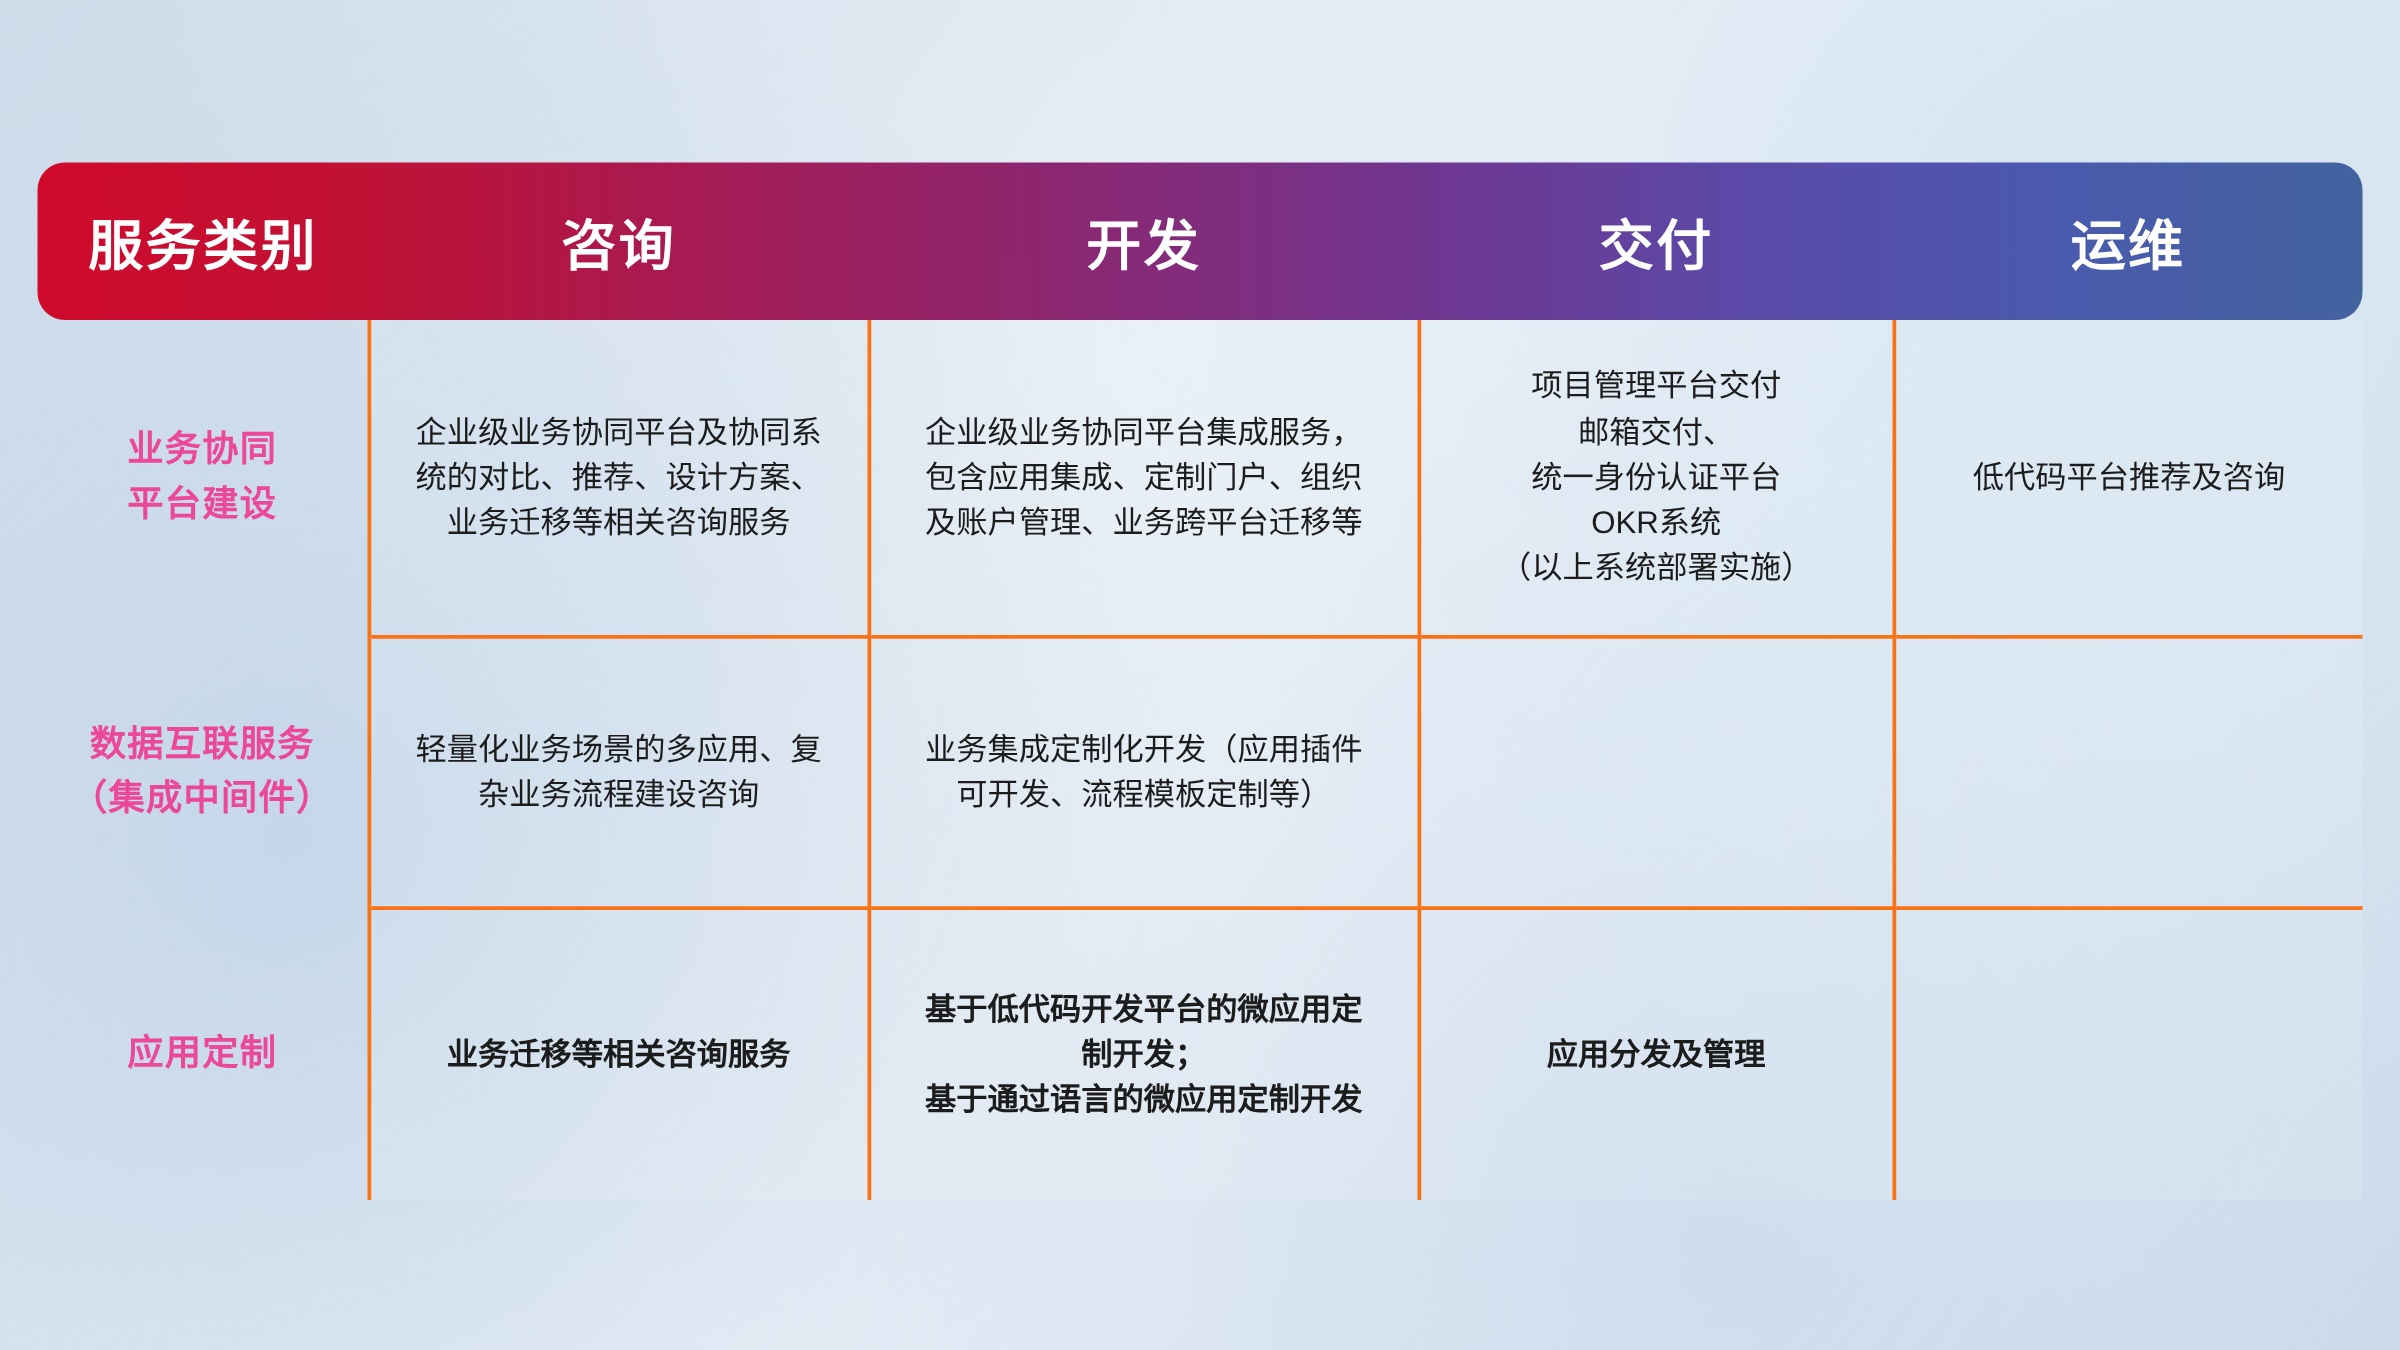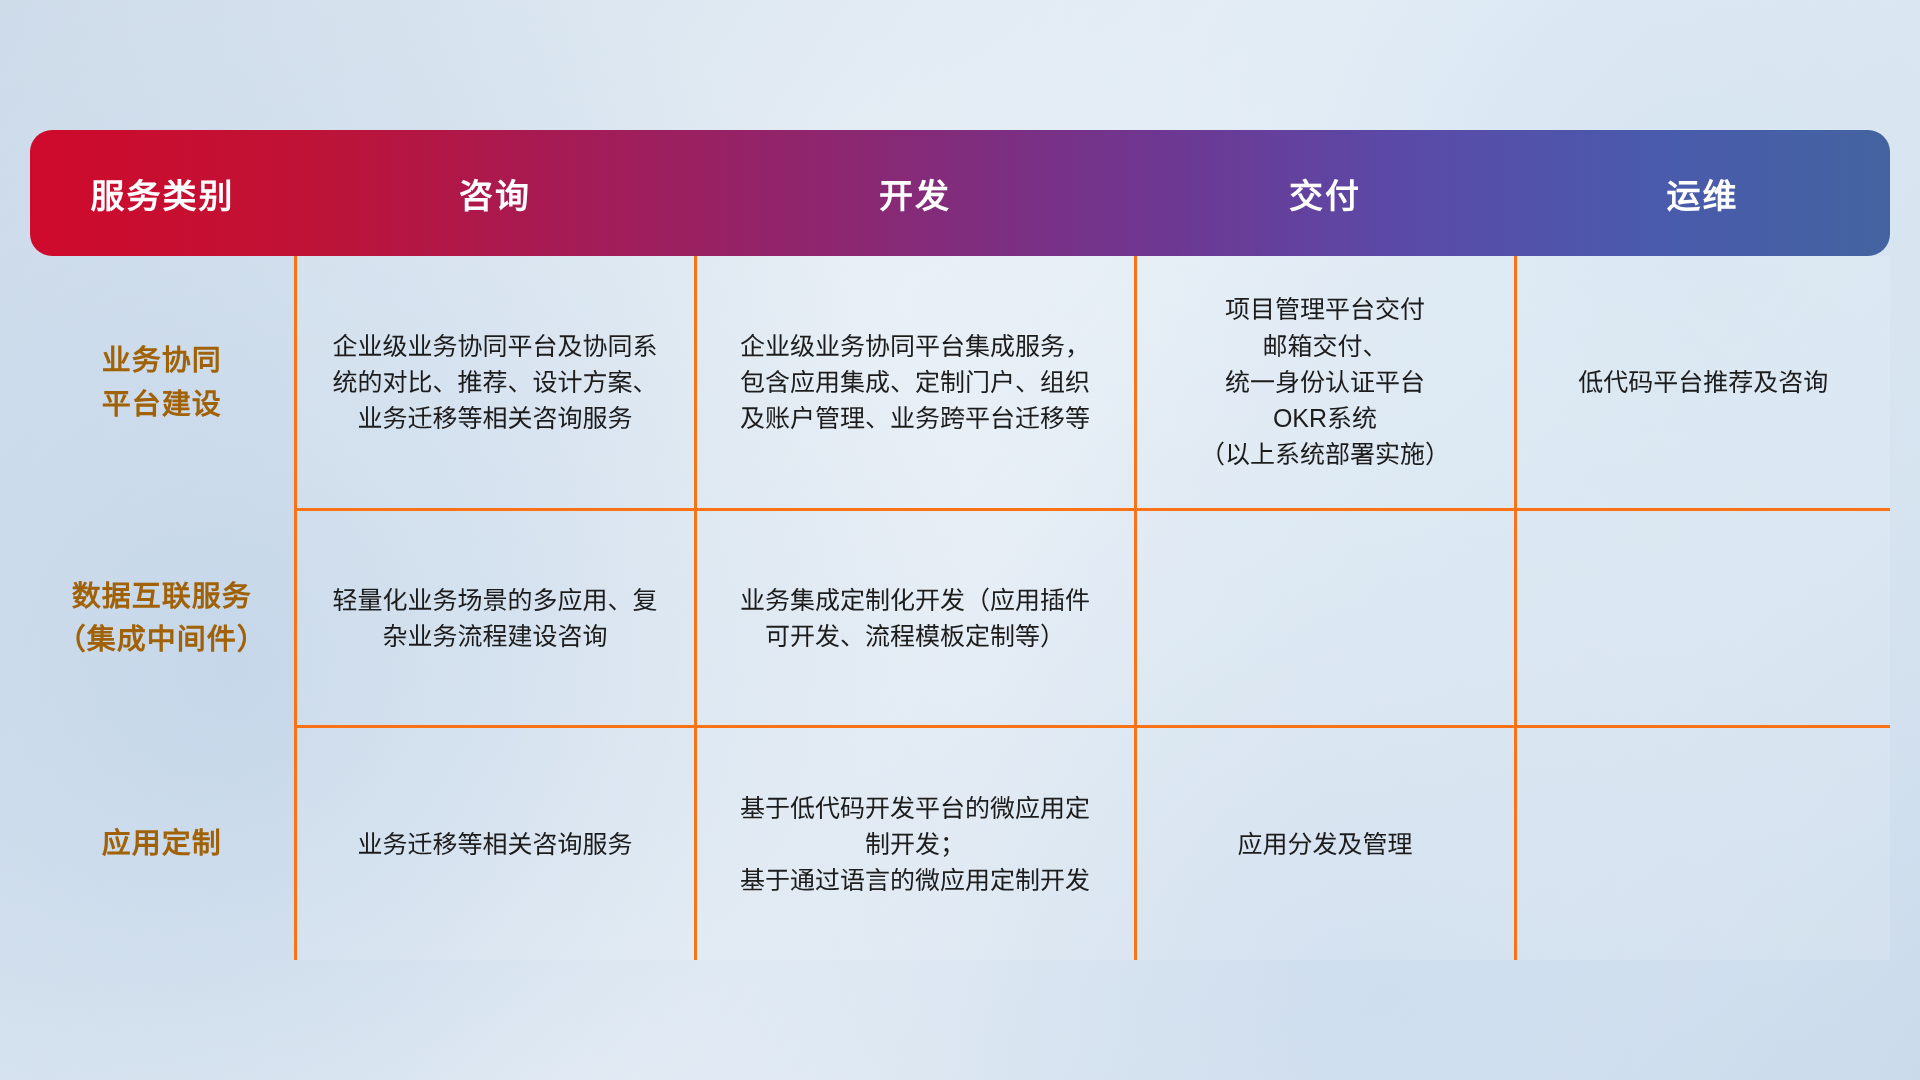--- a/index.html
+++ b/index.html
@@ -39,21 +39,21 @@
 
   
   thead tr.head-row {
     height: 126px;
   }
   thead th {
     padding: 0;
     vertical-align: middle;
     text-align: center;
     color: #ffffff;
-    font-size: 34px;
+    font-size: 44px;
     font-weight: bold;
     letter-spacing: 2px;
     position: relative;
     background: transparent;
   }
   .head-bg {
     position: absolute;
     left: 0;
     top: 0;
     width: 1860px;
@@ -83,21 +83,21 @@
     font-size: 25px;
     line-height: 1.45;
     color: #1c1c1c;
     padding: 18px 16px;
     background: rgba(255,255,255,0.12);
   }
   tbody tr td:first-child {
     border-left: none;
     border-top: none;
     border-bottom: none;
-    color: #a16207;
+    color: #ec4899;
     font-weight: bold;
     font-size: 29px;
     letter-spacing: 1px;
     line-height: 1.5;
     background: transparent;
   }
   tbody tr:first-child td {
     border-top: none;
     margin-top: 24px;
   }
@@ -109,21 +109,21 @@
   }
 
   .col-cat { width: 265px; }
   .col-con { width: 400px; }
   .col-dev { width: 440px; }
   .col-del { width: 380px; }
   .col-ops { width: 375px; }
 
   .row-1 td { height: 216px; }
   .row-2 td { height: 178px; }
-  .row-3 td { height: 196px; }
+  .row-3 td { height: 196px; font-weight: bold; }
 
   .cell-text {
     display: block;
     white-space: pre-line;
   }
   .empty-cell { font-size: 0; }
 </style>
 </head>
 <body>
 

